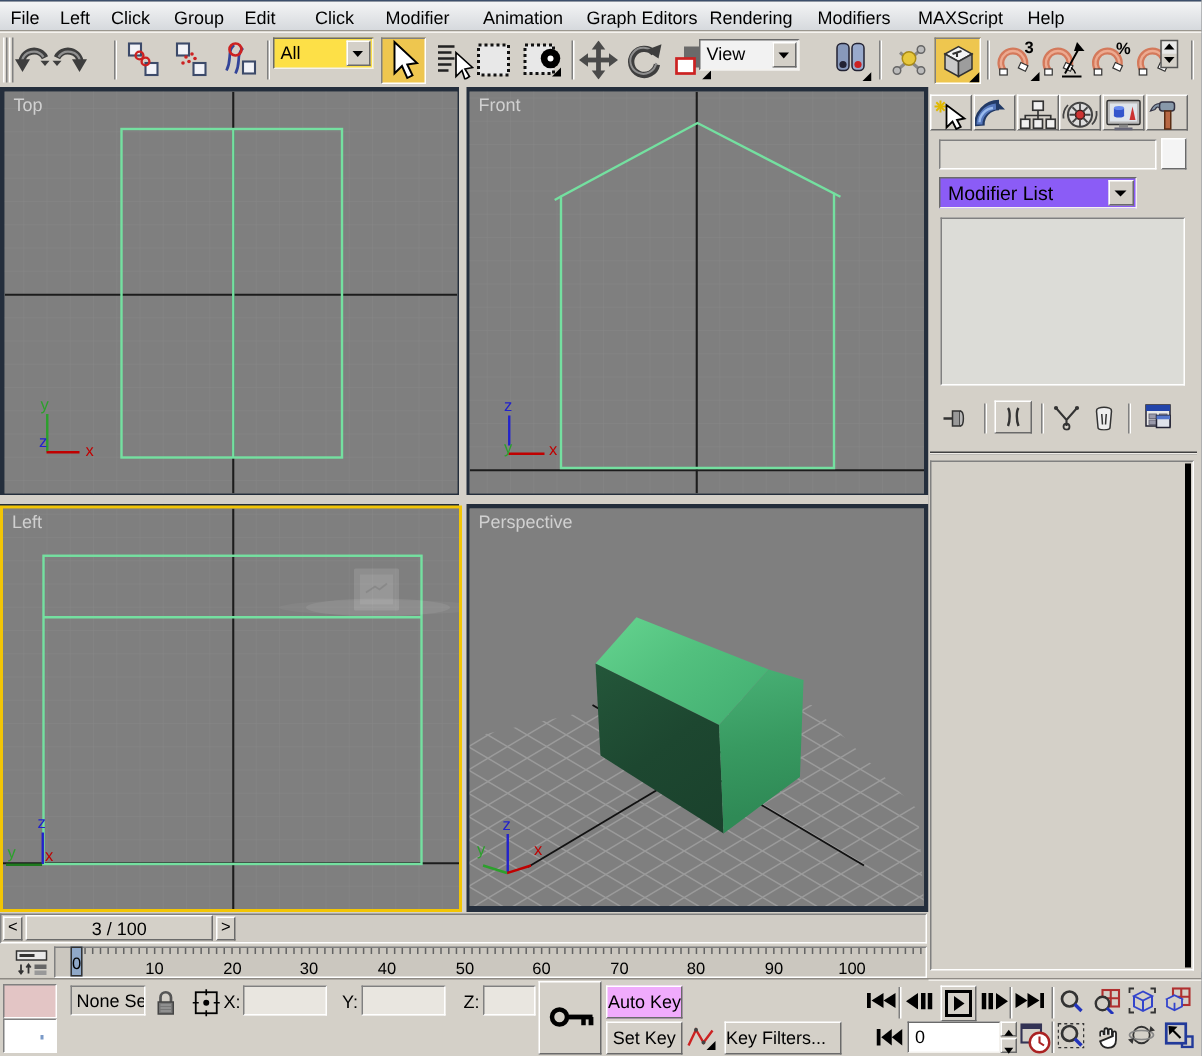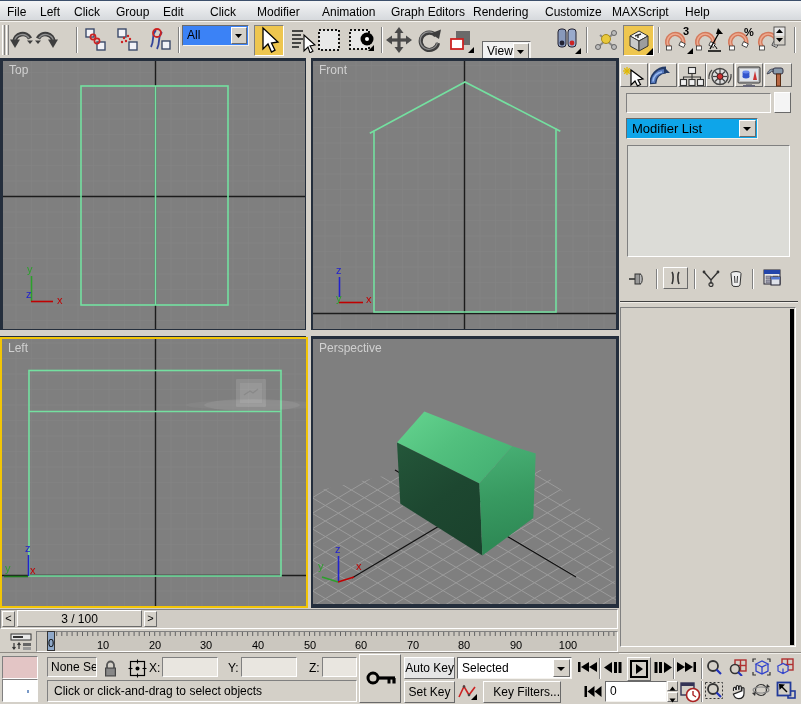--- a/index.html
+++ b/index.html
@@ -22,21 +22,21 @@
   <span class="abs" style="left:7px;top:4px;">File</span>
       <span class="abs" style="left:40px;top:4px;">Left</span>
       <span class="abs" style="left:74px;top:4px;">Click</span>
       <span class="abs" style="left:116px;top:4px;">Group</span>
       <span class="abs" style="left:163px;top:4px;">Edit</span>
       <span class="abs" style="left:210px;top:4px;">Click</span>
       <span class="abs" style="left:257px;top:4px;">Modifier</span>
       <span class="abs" style="left:322px;top:4px;">Animation</span>
       <span class="abs" style="left:391px;top:4px;">Graph Editors</span>
       <span class="abs" style="left:473px;top:4px;">Rendering</span>
-      <span class="abs" style="left:545px;top:4px;">Customize</span>
+      <span class="abs" style="left:545px;top:4px;">Modifiers</span>
       <span class="abs" style="left:612px;top:4px;">MAXScript</span>
       <span class="abs" style="left:685px;top:4px;">Help</span>
 </div>
 
 <div class="abs" id="toolbar" style="left:0;top:21px;width:801px;height:37px;background:#d4d0c8;border-top:1px solid #f5f3ef;">
       <div class="abs" style="left:2px;top:3px;width:3px;height:30px;border-left:1px solid #fff;border-right:1px solid #808080;"></div>
 <div class="abs" style="left:6px;top:3px;width:3px;height:30px;border-left:1px solid #fff;border-right:1px solid #808080;"></div>
 <svg class="abs" style="left:10px;top:5px" width="24" height="26" viewBox="0 0 24 26">
 <path d="M4.5 15 A8.2 8.2 0 0 1 20 11.5" fill="none" stroke="#3e3e3e" stroke-width="4.6"></path>
 <path d="M4.5 14 A8 8 0 0 1 19 11" fill="none" stroke="#909090" stroke-width="1.5"></path>
@@ -65,21 +65,21 @@
         <circle cx="14" cy="12" r="1.2" fill="#cc2222"></circle>
 <circle cx="6" cy="15" r="1.2" fill="#cc2222"></circle>
       </svg>
 <svg class="abs" style="left:148px;top:5px" width="25" height="26" viewBox="0 0 25 26">
 <path d="M3 20 C7 12 3 8 8 3" fill="none" stroke="#334499" stroke-width="1.8"></path>
 <path d="M9 22 C13 14 9 10 14 5" fill="none" stroke="#334499" stroke-width="1.8"></path>
 <circle cx="9" cy="6" r="4" fill="none" stroke="#cc2222" stroke-width="1.8"></circle>
 <rect x="14" y="14" width="8" height="8" fill="#f2f3f8" stroke="#3c4a6a" stroke-width="1.4"></rect>
       </svg>
 <div class="abs" style="left:178px;top:5px;width:2px;height:26px;border-left:1px solid #808080;border-right:1px solid #fff;"></div>
-<div class="abs sunken2" style="left:182px;top:3px;width:67px;height:21px;background:#3b82f6;">
+<div class="abs sunken2" style="left:182px;top:3px;width:67px;height:21px;background:#fde047;">
 <span style="position:absolute;left:4px;top:2px;">All</span>
 <div class="abs raised" style="right:1px;top:1px;width:16px;height:17px;background:#d4d0c8;">
 <svg width="14" height="15">
             <polygon points="3,6 10,6 6.5,10" fill="#000"></polygon>
           </svg></div>
       </div>
 <div class="abs sunken" style="left:254px;top:3px;width:30px;height:31px;background:#eec64f;">
 <svg width="28" height="29">
           <polygon points="8,2 8,23 13,18 16.5,26 20,24.2 16.5,17 23,16" fill="#fff" stroke="#000" stroke-width="1.3"></polygon>
         </svg></div>
@@ -116,21 +116,21 @@
 <svg class="abs" style="left:416px;top:5px" width="26" height="26" viewBox="0 0 26 26">
 <path d="M20 8.5 A8.7 8.7 0 1 0 22 16" fill="none" stroke="#3e3e3e" stroke-width="4.2"></path>
 <path d="M20 8.5 A8.7 8.7 0 1 0 21.5 15" fill="none" stroke="#8e8e8e" stroke-width="1.3"></path>
 <polygon points="14.5,6.5 25,2.5 23,12" fill="#3e3e3e"></polygon>
       </svg>
 <svg class="abs" style="left:448px;top:5px" width="26" height="26" viewBox="0 0 26 26">
 <rect x="8" y="4" width="14" height="14" fill="#6a6a6a"></rect>
 <rect x="3" y="12" width="12" height="10" fill="#fff" stroke="#cc2222" stroke-width="1.8"></rect>
 <polygon points="20,26 26,26 26,20" fill="#000"></polygon>
       </svg>
-<div class="abs sunken2" style="left:482px;top:4px;width:49px;height:21px;background:#f2f2f2;margin-top:15px;">
+<div class="abs sunken2" style="left:466px;top:4px;width:67px;height:21px;background:#f2f2f2;">
 <span style="position:absolute;left:4px;top:2px;">View</span>
 <div class="abs raised" style="right:1px;top:1px;width:16px;height:17px;background:#d4d0c8;">
 <svg width="14" height="15">
             <polygon points="3,6 10,6 6.5,10" fill="#000"></polygon>
           </svg></div>
       </div>
 <svg class="abs" style="left:555px;top:5px" width="26" height="28" viewBox="0 0 26 28">
 <rect x="3" y="2" width="8" height="18" rx="3" fill="#8899bb" stroke="#223"></rect>
 <rect x="13" y="2" width="8" height="18" rx="3" fill="#99aacc" stroke="#223"></rect>
 <circle cx="7" cy="16" r="2.4" fill="#223"></circle>
@@ -565,36 +565,29 @@
       <div class="abs sunken" style="left:241px;top:4px;width:56px;height:20px;background:#e9e6e0;"></div>
       <span class="abs" style="left:309px;top:8px;">Z:</span>
       <div class="abs sunken" style="left:322px;top:4px;width:35px;height:20px;background:#e9e6e0;"></div>
       <div class="abs raised" style="left:359px;top:1px;width:42px;height:49px;background:#d4d0c8;"></div>
 <svg class="abs" style="left:366px;top:17px" width="32" height="16" viewBox="0 0 32 16">
 <circle cx="7" cy="8" r="5" fill="none" stroke="#000" stroke-width="3"></circle>
 <line x1="12" y1="8" x2="29" y2="8" stroke="#000" stroke-width="3.2"></line>
 <line x1="23" y1="8" x2="23" y2="13.5" stroke="#000" stroke-width="3"></line>
 <line x1="28" y1="8" x2="28" y2="13.5" stroke="#000" stroke-width="3.2"></line>
       </svg>
-      <div class="abs sunken" style="left:47px;top:27px;width:310px;height:22px;background:#d4d0c8;padding:3px 0 0 6px;">Click or click-and-drag to select objects</div>
-      <div class="abs raised" style="left:404px;top:4px;width:51px;height:22px;background:#e5e5e5;text-align:right;padding-top:3px;">Auto Key</div>
+      <div class="abs raised" style="left:404px;top:4px;width:51px;height:22px;background:#f0abfc;text-align:right;padding-top:3px;">Auto Key</div>
       <div class="abs raised" style="left:404px;top:28px;width:51px;height:22px;background:#d4d0c8;text-align:center;padding-top:3px;">Set Key</div>
-      <div class="abs sunken2" style="left:457px;top:4px;width:115px;height:22px;background:#fff;">
-<span style="position:absolute;left:4px;top:3px;">Selected</span>
-<div class="abs raised" style="right:1px;top:1px;width:17px;height:18px;background:#d4d0c8;"><svg width="15" height="16">
-            <polygon points="3,7 11,7 7,11" fill="#000"></polygon>
-          </svg></div>
-      </div>
       <svg class="abs" style="left:457px;top:30px" width="21" height="18" viewBox="0 0 21 18">
 <path d="M2 14 L7 3.5 L12 12 L18 4" fill="none" stroke="#cc2222" stroke-width="1.6"></path>
 <circle cx="7" cy="3.5" r="1.3" fill="#444"></circle>
         <circle cx="12" cy="12" r="1.3" fill="#444"></circle>
 <polygon points="20,17 20,11 14,17" fill="#000"></polygon>
       </svg>
-      <div class="abs raised" style="left:483px;top:28px;width:78px;height:22px;background:#d4d0c8;text-align:right;padding-top:3px;">Key Filters...</div>
+      <div class="abs raised" style="left:483px;top:28px;width:78px;height:22px;background:#d4d0c8;text-align:left;padding-top:3px;">Key Filters...</div>
       <div class="abs" style="left:577px;top:7px;width:21px;height:14px;"><svg width="21" height="14">
           <rect x="1" y="2" width="2.5" height="10" fill="#000"></rect>
           <polygon points="12,2 12,12 4,7" fill="#000"></polygon>
           <polygon points="20,2 20,12 12,7" fill="#000"></polygon>
         </svg></div>
       <div class="abs" style="left:603px;top:9px;width:19px;height:11px;"><svg width="19" height="11">
           <polygon points="9,0 9,11 1,5.5" fill="#000"></polygon>
           <rect x="11" y="0" width="3" height="11" fill="#000"></rect>
           <rect x="15.5" y="0" width="3" height="11" fill="#000"></rect>
         </svg></div>
@@ -740,21 +733,21 @@
 <rect x="10" y="17" width="6" height="2" fill="#888"></rect>
           <rect x="7" y="19" width="12" height="2" fill="#667"></rect>
         </svg></div>
       <div class="abs raised" style="left:145.0px;top:5px;width:28px;height:24px;background:#d4d0c8;text-align:center;padding-top:2px;"><svg width="26" height="21" viewBox="0 0 26 21">
 <rect x="8" y="2" width="10" height="6" rx="2" fill="#8899aa" stroke="#334"></rect>
 <path d="M8 3 C4 3 3 6 2 8 L5 7 C6 5 7 5 8 6 Z" fill="#8899aa" stroke="#334" stroke-width="0.8"></path>
 <rect x="11.5" y="8" width="4" height="12" fill="#b86844" stroke="#5a2d14"></rect>
         </svg></div>
       <div class="abs sunken" style="left:7px;top:35px;width:145px;height:20px;background:#dbd8d1;"></div>
       <div class="abs raised" style="left:155px;top:34px;width:17px;height:21px;background:#f4f4f4;"></div>
-      <div class="abs sunken2" style="left:7px;top:60px;width:132px;height:21px;background:#0ea5e9;">
+      <div class="abs sunken2" style="left:7px;top:60px;width:132px;height:21px;background:#8b5cf6;">
 <span style="position:absolute;left:5px;top:2px;font-size:13px;">Modifier List</span>
 <div class="abs raised" style="right:1px;top:1px;width:17px;height:17px;background:#d4d0c8;"><svg width="15" height="15">
             <polygon points="3,6 11,6 7,10" fill="#000"></polygon>
           </svg></div>
       </div>
       <div class="abs sunken" style="left:8px;top:87px;width:163px;height:112px;background:#dcdcd7;"></div>
       <svg class="abs" style="left:9px;top:213px" width="20" height="16" viewBox="0 0 20 16">
 <line x1="1" y1="8" x2="7" y2="8" stroke="#333" stroke-width="1.6"></line>
 <rect x="7" y="3" width="5" height="10" fill="#999" stroke="#333"></rect>
 <path d="M12 3 C15 3 15 13 12 13" fill="#bbb" stroke="#333"></path>

